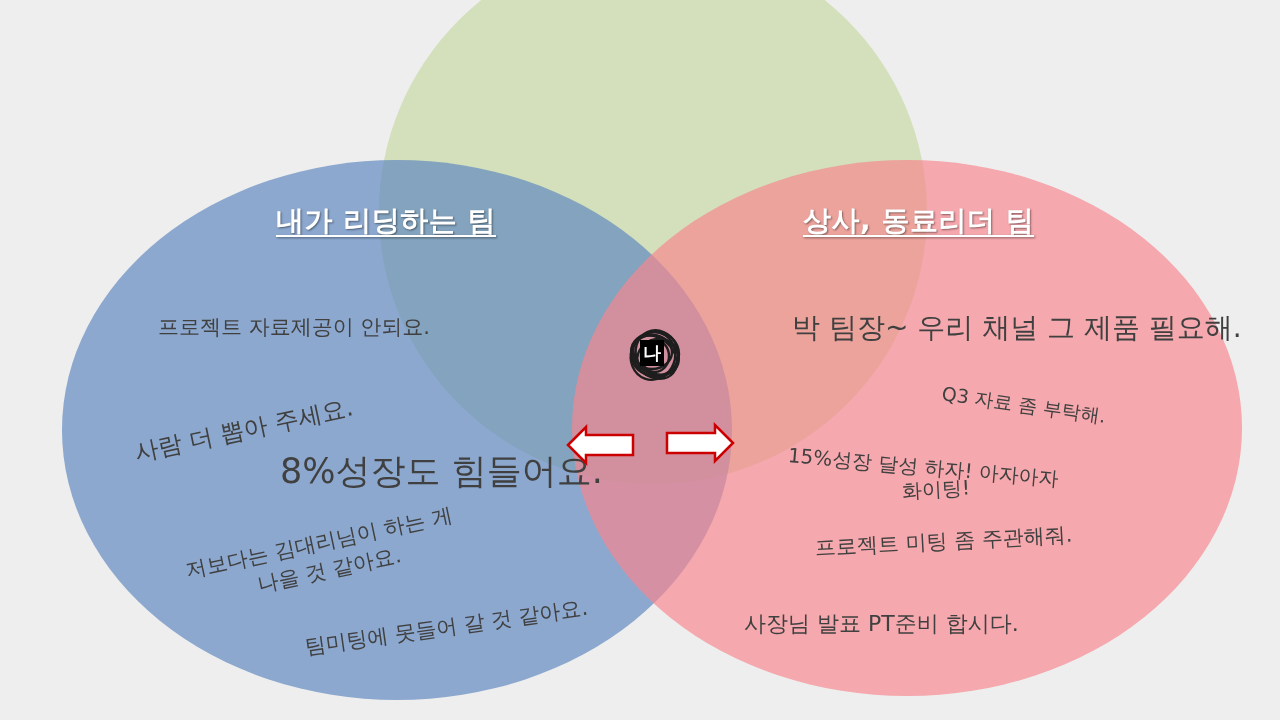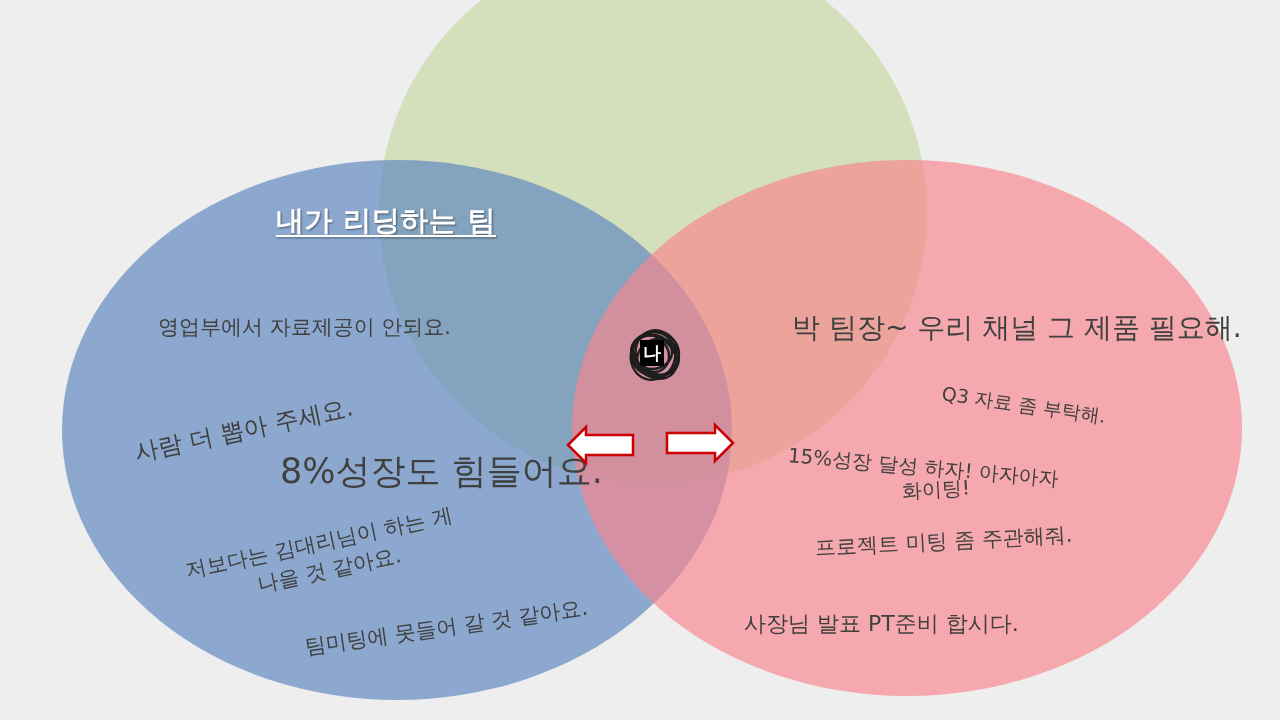--- a/index.html
+++ b/index.html
@@ -50,22 +50,23 @@
 <body>
 
 <div class="stage">
   <svg class="venn" width="1280" height="720" viewBox="0 0 1280 720">
     <ellipse cx="653" cy="212" rx="274" ry="272" fill="#d3e0bb"></ellipse>
     <ellipse cx="397" cy="430" rx="335" ry="270" fill="#5d86c0" fill-opacity="0.68"></ellipse>
     <ellipse cx="907" cy="428" rx="335" ry="268" fill="#f7868d" fill-opacity="0.68"></ellipse>
   </svg>
 
   <div class="title" style="left:276px; top:202px;">내가 리딩하는 팀</div>
+  <div class="title" style="left:803px; top:202px;">상사, 동료리더 팀</div>
 
-  <div class="note" style="left:158px; top:316px; font-size:21px;">영업부에서 자료제공이 안되요.</div>
+  <div class="note" style="left:158px; top:316px; font-size:21px;">프로젝트 자료제공이 안되요.</div>
   <div class="note" style="left:135px; top:440px; font-size:24px; transform: rotate(-12deg);">사람 더 뽑아 주세요.</div>
   <div class="note" style="left:280px; top:452px; font-size:35px;">8%성장도 힘들어요.</div>
   <div class="note" style="left:186px; top:560px; font-size:21px; transform: rotate(-12deg);">저보다는 김대리님이 하는 게</div>
   <div class="note" style="left:258px; top:574px; font-size:21px; transform: rotate(-12deg);">나을 것 같아요.</div>
   <div class="note" style="left:305px; top:636px; font-size:21px; transform: rotate(-8deg);">팀미팅에 못들어 갈 것 같아요.</div>
 
   <div class="note" style="left:792px; top:313px; font-size:28px;">박 팀장~ 우리 채널 그 제품 필요해.</div>
   <div class="note" style="left:942px; top:383px; font-size:19px; transform: rotate(8deg);">Q3 자료 좀 부탁해.</div>
   <div class="note" style="left:788px; top:444px; font-size:20px; transform: rotate(5deg);">15%성장 달성 하자! 아자아자</div>
   <div class="note" style="left:902px; top:480px; font-size:20px; transform: rotate(-3deg);">화이팅!</div>

